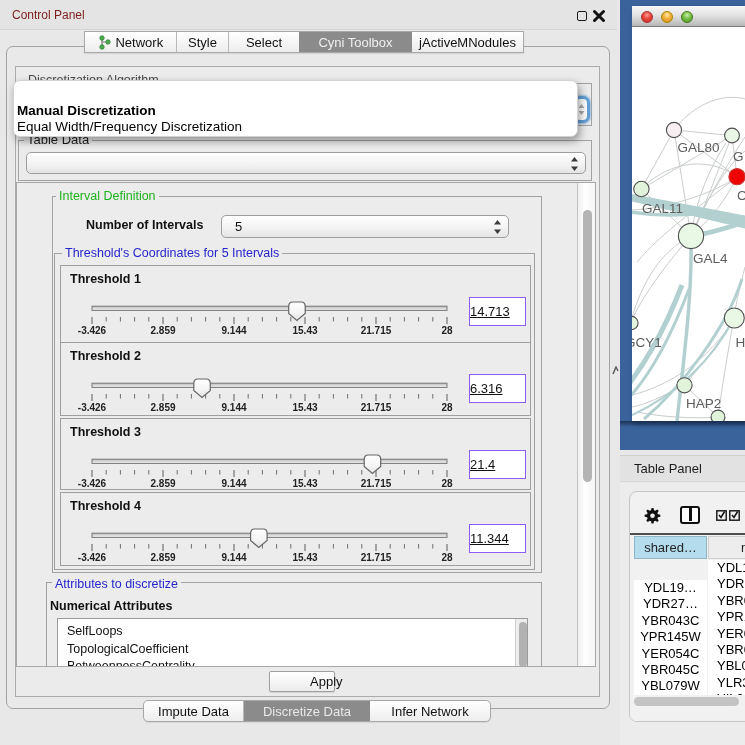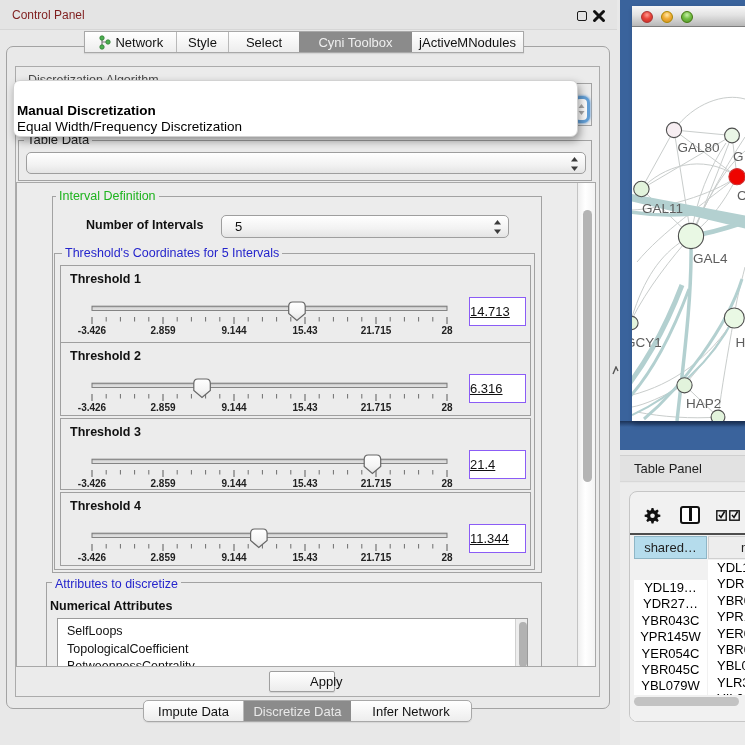--- a/index.html
+++ b/index.html
@@ -302,21 +302,21 @@
 <div class="abs" style="left:57px; top:618px; width:471px; height:48px; border:1px solid #9b9b9b; border-bottom:none; background:#fff; overflow:hidden; font-size:12.5px;">
   <div style="padding:4px 0 0 9px; line-height:17.6px;">SelfLoops<br>TopologicalCoefficient<br>BetweennessCentrality</div>
   <div class="abs" style="left:457px; top:0; width:13px; height:48px; background:#ededed; border-left:1px solid #d0d0d0;"></div>
   <div class="abs" style="left:461px; top:3px; width:8px; height:45px; border-radius:4px; background:#b2b2b2;"></div>
 </div>
 
 <div class="abs" style="left:269px; top:671px; width:66px; height:21px; border:1px solid #9f9f9f; border-radius:2px; background:linear-gradient(#ffffff,#ececec); font-size:13px; text-align:left; line-height:19px; box-shadow:0 1px 1px rgba(0,0,0,0.1);padding-left:40px;">Apply</div>
 
 <div class="abs tabbar" style="left:143px; top:700px; height:22px; border:1px solid #a8a8a8; border-radius:5px; overflow:hidden; background:linear-gradient(#ffffff,#ededed); white-space:nowrap; box-shadow:0 1px 1px rgba(0,0,0,0.08);">
   <div class="tabseg" style="width:100px; border-right:1px solid #b9b9b9;">Impute Data</div>
-  <div class="tabseg" style="width:107px; background:#8b8b8b; color:#e9e9e9;">Discretize Data</div>
+  <div class="tabseg" style="width:126px; background:#8b8b8b; color:#e9e9e9;">Discretize Data</div>
   <div class="tabseg" style="width:120px;">Infer Network</div>
 </div>
 
 <svg class="abs" style="left:612px; top:366px;" width="8" height="9" viewBox="0 0 8 9">
     <path d="M1 8 L4 1 L6 5" stroke="#555" stroke-width="1.4" fill="none"></path>
   </svg>
 
 <div class="abs" style="left:620px; top:0; width:125px; height:450px; background:#3a639c;"></div>
 <div class="abs" style="left:632px; top:6px; width:113px; height:415px; background:#fff; box-shadow:2px 3px 5px rgba(0,20,50,0.45);">
   <div class="abs" style="left:0; top:0; width:113px; height:21px; background:linear-gradient(#f7f7f7 0%,#e3e3e3 45%,#b8b8b8 100%); border-bottom:1px solid #7d7d7d;"></div>

